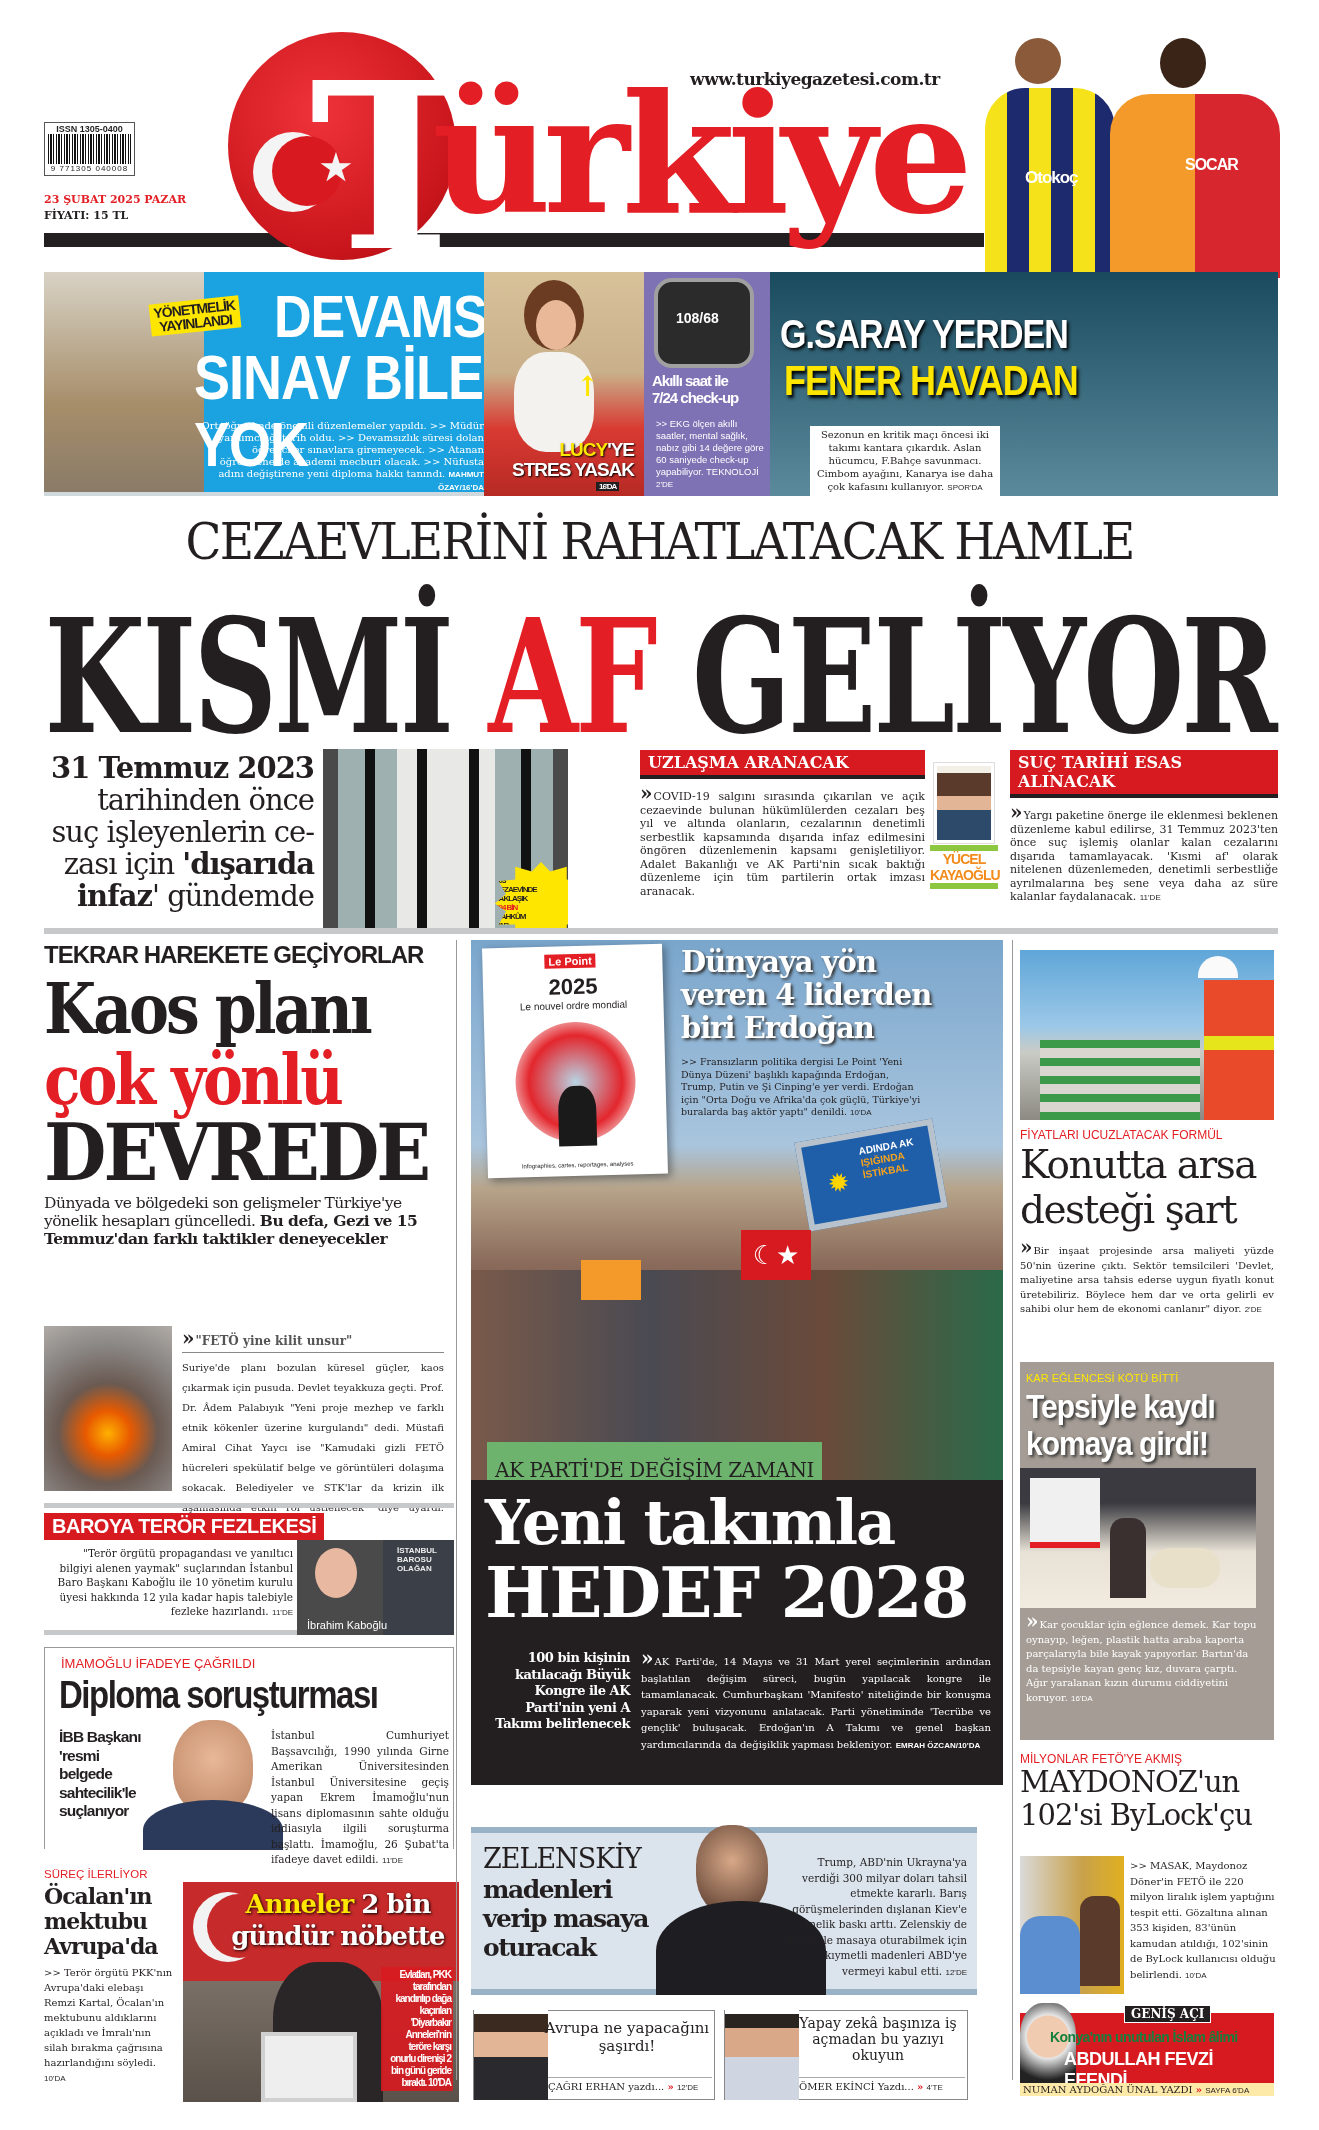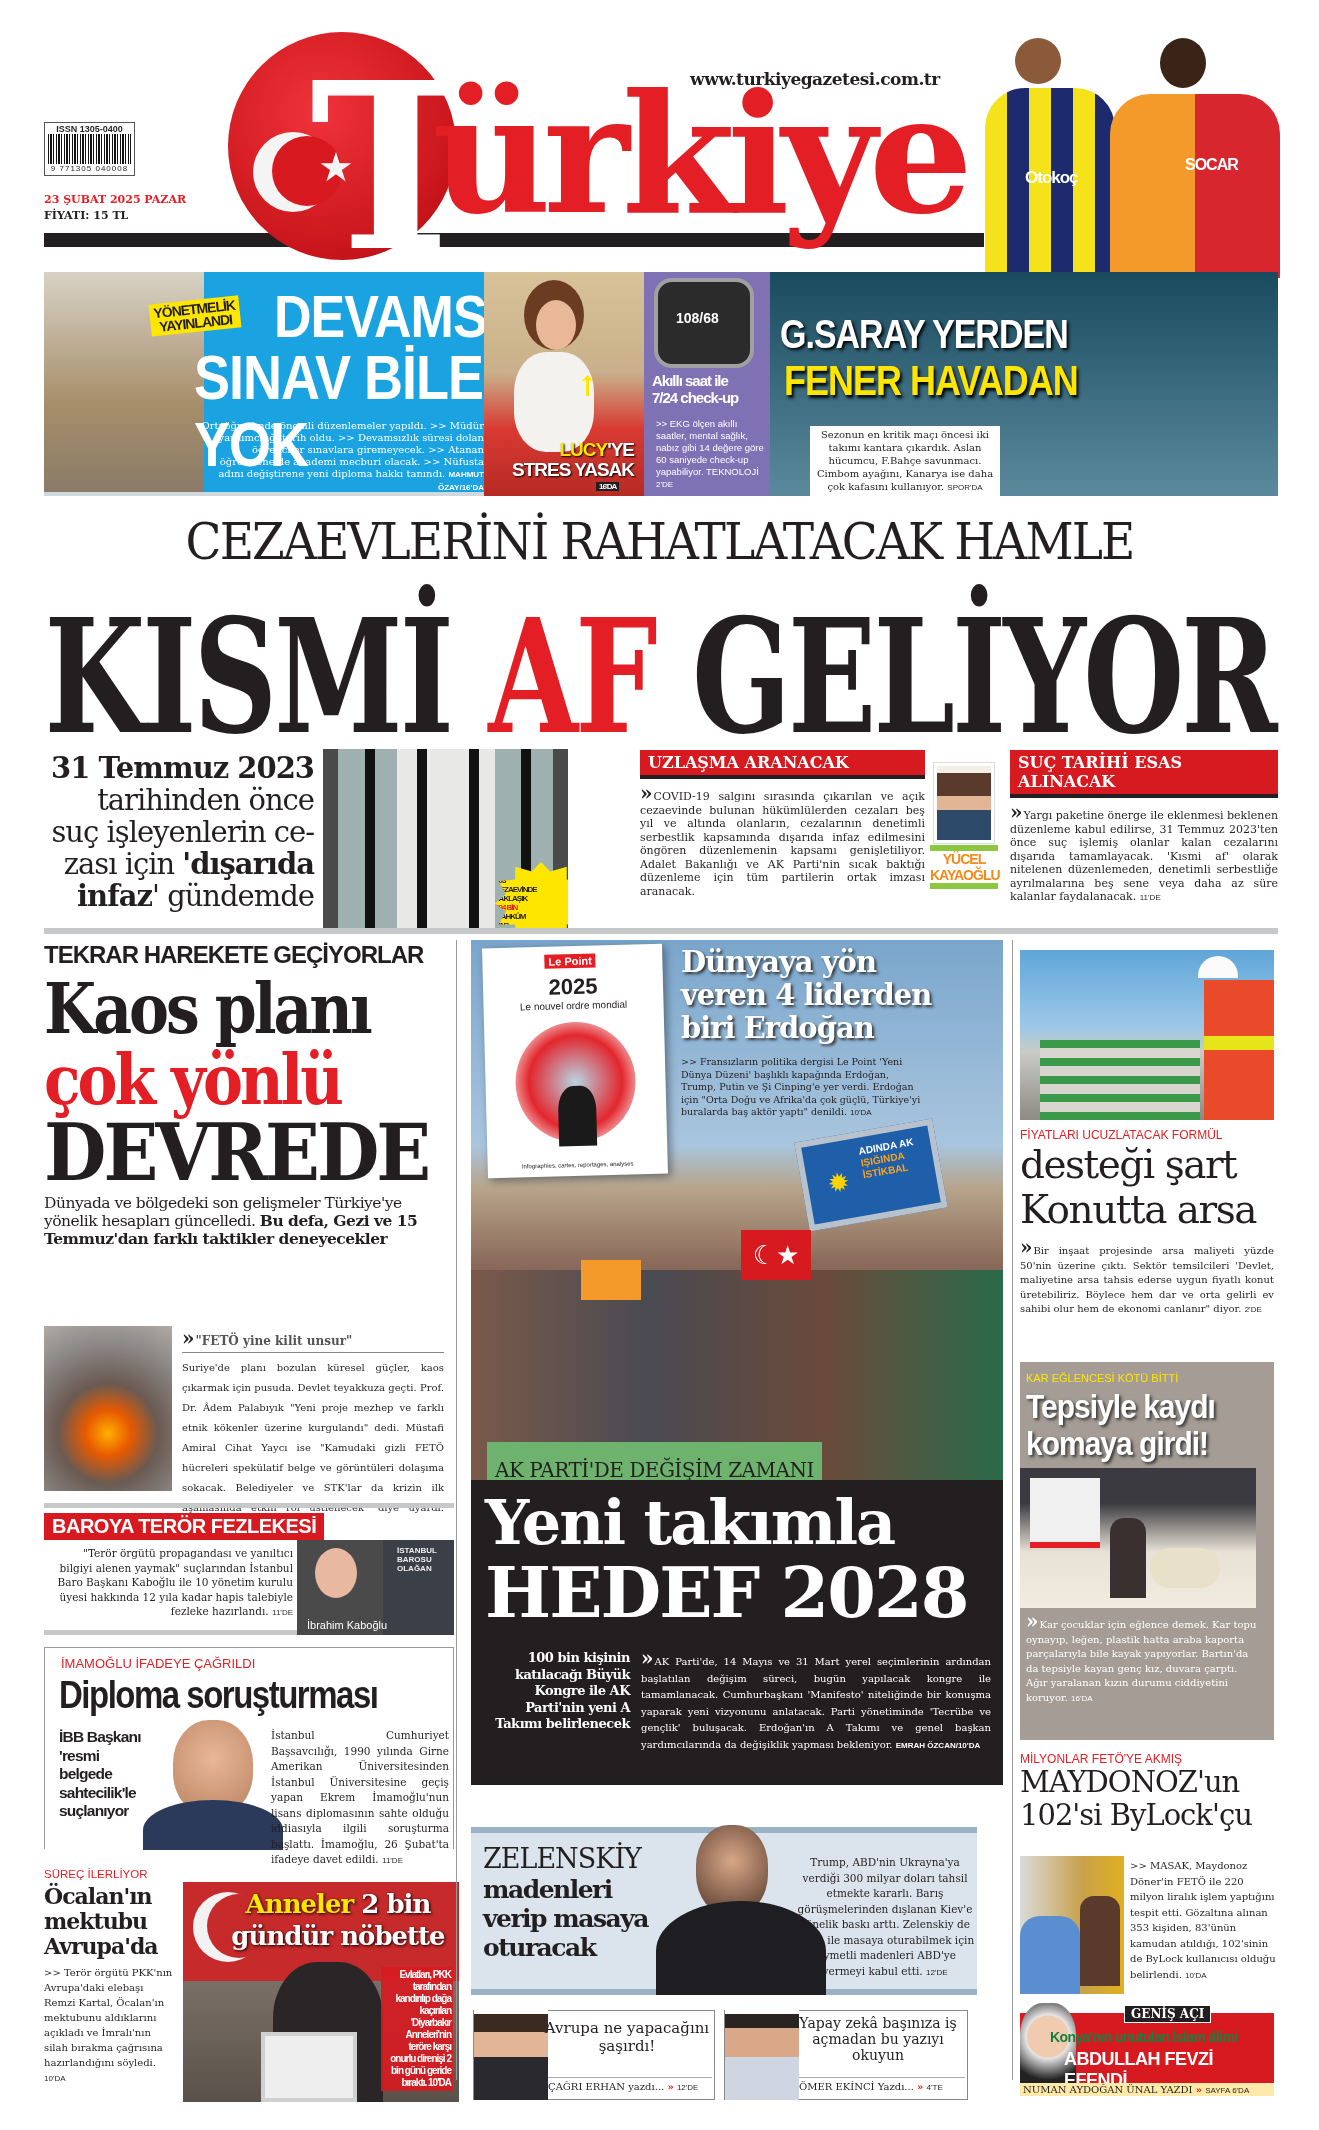--- a/index.html
+++ b/index.html
@@ -263,21 +263,21 @@
   <div class="serif" style="position:absolute;left:12px;top:10px;font-size:27px;line-height:32px;letter-spacing:-1px">ZELENSKİY</div>
   <div class="slab" style="position:absolute;left:12px;top:42px;font-size:25px;line-height:29px;letter-spacing:-1.5px">
     <div>madenleri</div>
       <div>verip masaya</div>
       <div>oturacak</div>
   </div>
   <div style="position:absolute;left:175px;top:-12px;width:180px;height:174px;overflow:hidden">
     <div style="position:absolute;left:50px;top:4px;width:72px;height:90px;border-radius:45%;background:radial-gradient(circle at 50% 40%,#d8a888,#6a4a3a 80%)"></div>
     <div style="position:absolute;left:10px;top:80px;width:170px;height:100px;border-radius:50% 50% 0 0;background:#1e1e22"></div>
   </div>
-  <div class="serif" style="position:absolute;right:2px;top:22px;width:180px;font-size:10.5px;line-height:15.5px;text-align:center">
+  <div class="serif" style="position:absolute;right:10px;top:22px;width:180px;font-size:10.5px;line-height:15.5px;text-align:right">
     <span>Trump, ABD'nin Ukrayna'ya verdiği 300 milyar doları tahsil etmekte kararlı. Barış görüşmelerinden dışlanan Kiev'e yönelik baskı arttı. Zelenskiy de Putin ile masaya oturabilmek için kıymetli madenleri ABD'ye vermeyi kabul etti.</span> <span class="ref">12'DE</span>
   </div>
 </div>
 
 <div class="abs" style="left:473px;top:2010px;width:242px;height:90px;border:1px solid #888;background:#fff">
   <div style="position:absolute;left:0;top:-6px;width:74px;height:95px;background:linear-gradient(180deg,#fff 0 10%,#3a2a20 10% 28%,#e2b596 28% 55%,#2a2a2e 55%)"></div>
   <div class="serif" style="position:absolute;left:70px;top:8px;width:166px;text-align:center;font-size:15px;line-height:18px">Avrupa ne yapacağını şaşırdı!</div>
   <div class="serif" style="position:absolute;left:74px;top:66px;width:164px;border-top:1px solid #aaa;padding-top:3px;font-size:10px">
     <span>ÇAĞRI ERHAN yazdı...</span> <span class="red" style="font-weight:bold">»</span> <span class="ref">12'DE</span>
   </div>
@@ -291,22 +291,22 @@
 </div>
 
 <div class="photo" style="left:1020px;top:950px;width:254px;height:170px;background:linear-gradient(180deg,#5fa6d8 0,#9cc8e8 45%,#c9cbc5 60%,#8c8a82)">
   <div style="position:absolute;left:20px;top:90px;width:160px;height:80px;background:repeating-linear-gradient(180deg,#3a9a4a 0 8px,#d8d6cf 8px 18px)"></div>
   <div style="position:absolute;left:178px;top:6px;width:40px;height:22px;border-radius:20px 20px 0 0;background:#fafafa"></div>
   <div style="position:absolute;left:184px;top:30px;width:70px;height:140px;background:linear-gradient(180deg,#e84a2a 0 40%,#e6e41a 40% 50%,#e84a2a 50%)"></div>
 </div>
 <div class="abs" style="left:1020px;top:1128px;width:254px">
   <div class="sans red" style="font-size:12px">FİYATLARI UCUZLATACAK FORMÜL</div>
   <div class="serif" style="font-size:39px;line-height:45px;letter-spacing:-1.5px">
-    <div>desteği şart</div>
-      <div>Konutta arsa</div>
+    <div>Konutta arsa</div>
+      <div>desteği şart</div>
   </div>
   <div class="serif" style="font-size:10px;line-height:14.5px;margin-top:8px;text-align:justify">
     <span class="q">»</span><span>Bir inşaat projesinde arsa maliyeti yüzde 50'nin üzerine çıktı. Sektör temsilcileri 'Devlet, maliyetine arsa tahsis ederse uygun fiyatlı konut üretebiliriz. Böylece hem dar ve orta gelirli ev sahibi olur hem de ekonomi canlanır" diyor.</span> <span class="ref">2'DE</span>
   </div>
 </div>
 <div class="abs" style="left:1020px;top:1362px;width:254px;height:378px;background:#a59d95">
   <div class="sans" style="position:absolute;left:6px;top:10px;color:#ffe600;font-size:11px">KAR EĞLENCESİ KÖTÜ BİTTİ</div>
   <div class="cond" style="position:absolute;left:6px;top:26px;color:#fff;font-size:30px;line-height:34px;text-shadow:2px 2px 3px #333;transform:scaleY(1.1);transform-origin:left top">
     <div>Tepsiyle kaydı</div>
       <div>komaya girdi!</div>

